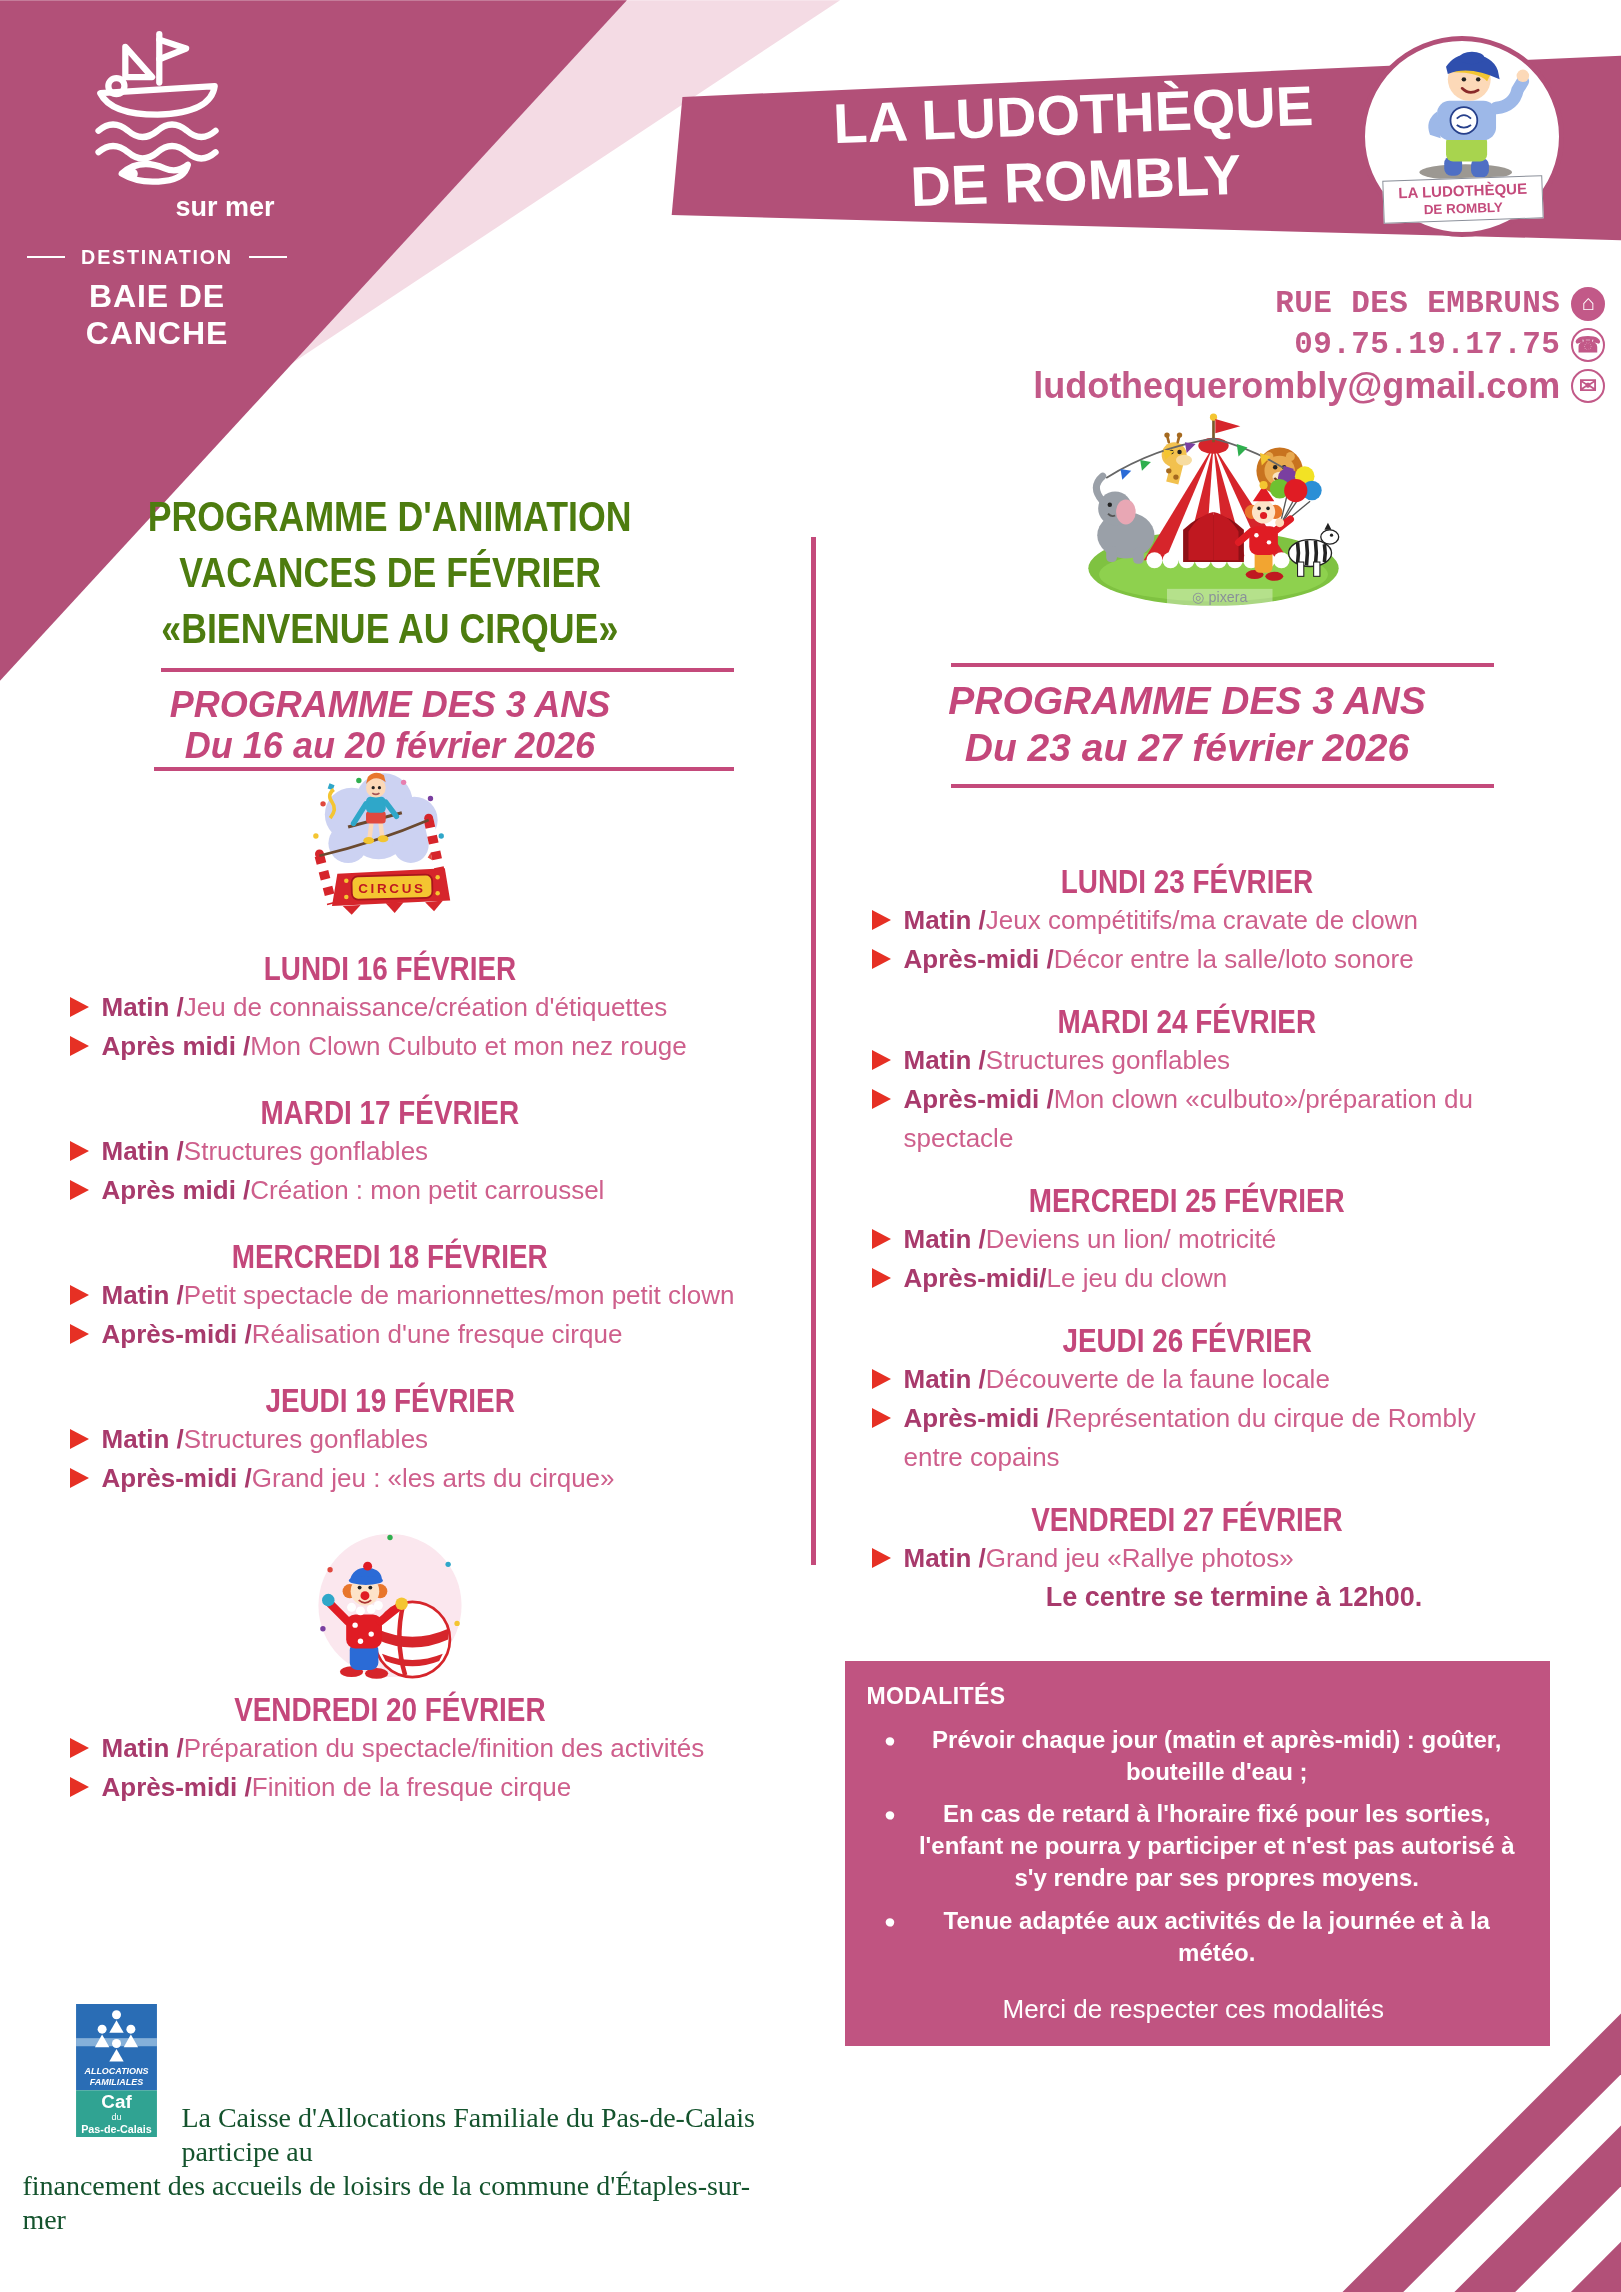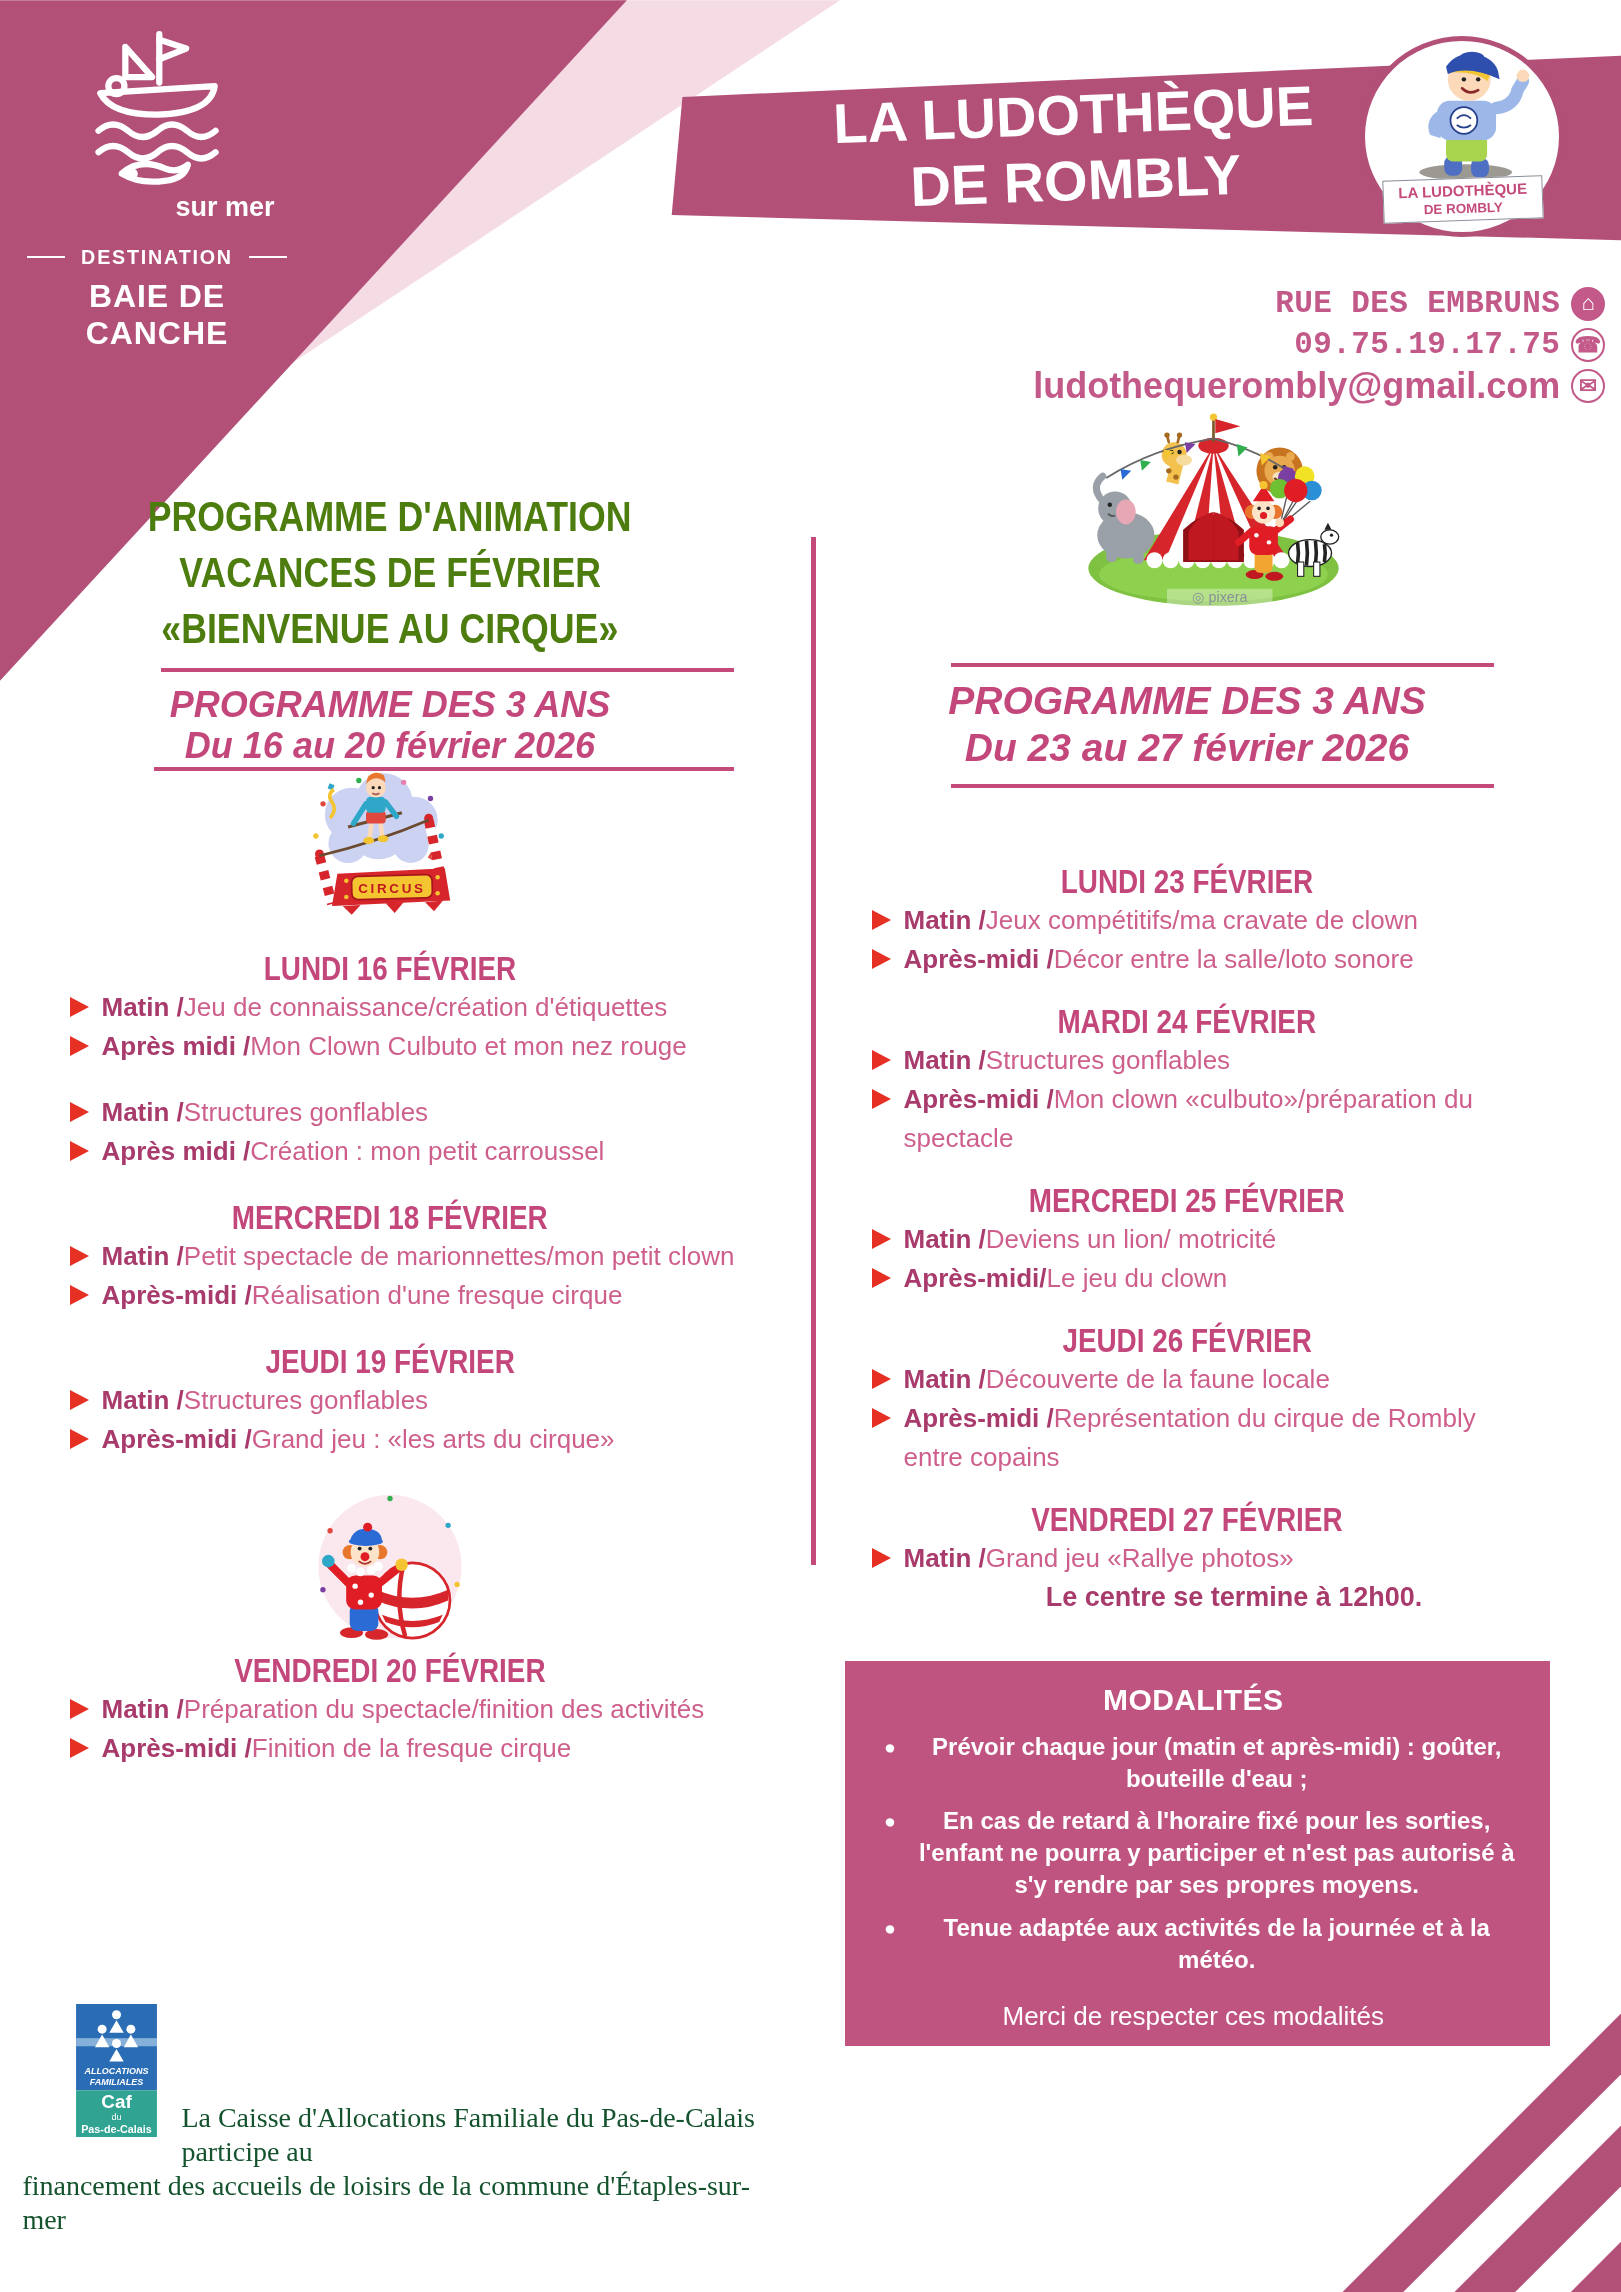--- a/index.html
+++ b/index.html
@@ -55,21 +55,21 @@
        border-top:10.7px solid transparent;border-bottom:10.7px solid transparent;margin:9px 12.5px 0 34px;}
   .days.right .tri{margin-left:30px;}
   .btxt2{color:#ce5f8c;}
   .btxt2 b{color:#a83a6c;font-weight:bold;}
   .note{padding-left:94px;font-weight:bold;color:#a83a6c;font-size:27px;line-height:39px;text-align:center;}
   .imgwrap{display:flex;justify-content:center;margin:9px 0 3.6px 0;}
   .divider{left:811px;top:537px;width:4.5px;height:1028px;background:#c44a7b;}
   
   .modal{left:845px;top:1661px;width:705px;height:385px;background:#c05481;color:#fff;
          box-sizing:border-box;padding:21.5px 30px 0 21.5px;}
-  .mtitle{text-align:center;font-weight:bold;font-size:30px;letter-spacing:0.4px;margin-bottom:14.3px;}
+  .mtitle{font-weight:bold;font-size:23px;letter-spacing:0.4px;margin-bottom:14.3px;}
   .mitem{display:flex;margin-bottom:10.7px;font-weight:bold;font-size:24px;line-height:32px;}
   .mdot{flex:0 0 47px;text-align:center;font-size:19.7px;line-height:32px;}
   .mtext{flex:1;text-align:center;}
   .mfoot{text-align:center;font-weight:normal;font-size:26px;margin-top:25px;}
   
   .caf{left:22.4px;top:2004px;width:770px;}
   .caflogo{position:absolute;left:54px;top:0;}
   .cafcap{position:absolute;left:0;top:97px;width:770px;color:#14532d;
           font-family:"Liberation Serif",serif;font-size:28px;line-height:34px;}
   .cafcap .l1{padding-left:159px;}
@@ -359,20 +359,21 @@
     <div class="bline">
         <span class="tri"></span>
         <span class="btxt2"><b>Matin /</b><span>Jeu de connaissance/création d'étiquettes</span></span>
       </div>
     <div class="bline">
         <span class="tri"></span>
         <span class="btxt2"><b>Après midi /</b><span>Mon Clown Culbuto et mon nez rouge</span></span>
       </div>
   </div>
   <div class="day">
+    <div class="day-title"><span class="cond">MARDI 17 FÉVRIER</span></div>
     <div class="bline">
         <span class="tri"></span>
         <span class="btxt2"><b>Matin /</b><span>Structures gonflables</span></span>
       </div>
     <div class="bline">
         <span class="tri"></span>
         <span class="btxt2"><b>Après midi /</b><span>Création : mon petit carroussel</span></span>
       </div>
   </div>
   <div class="day">

